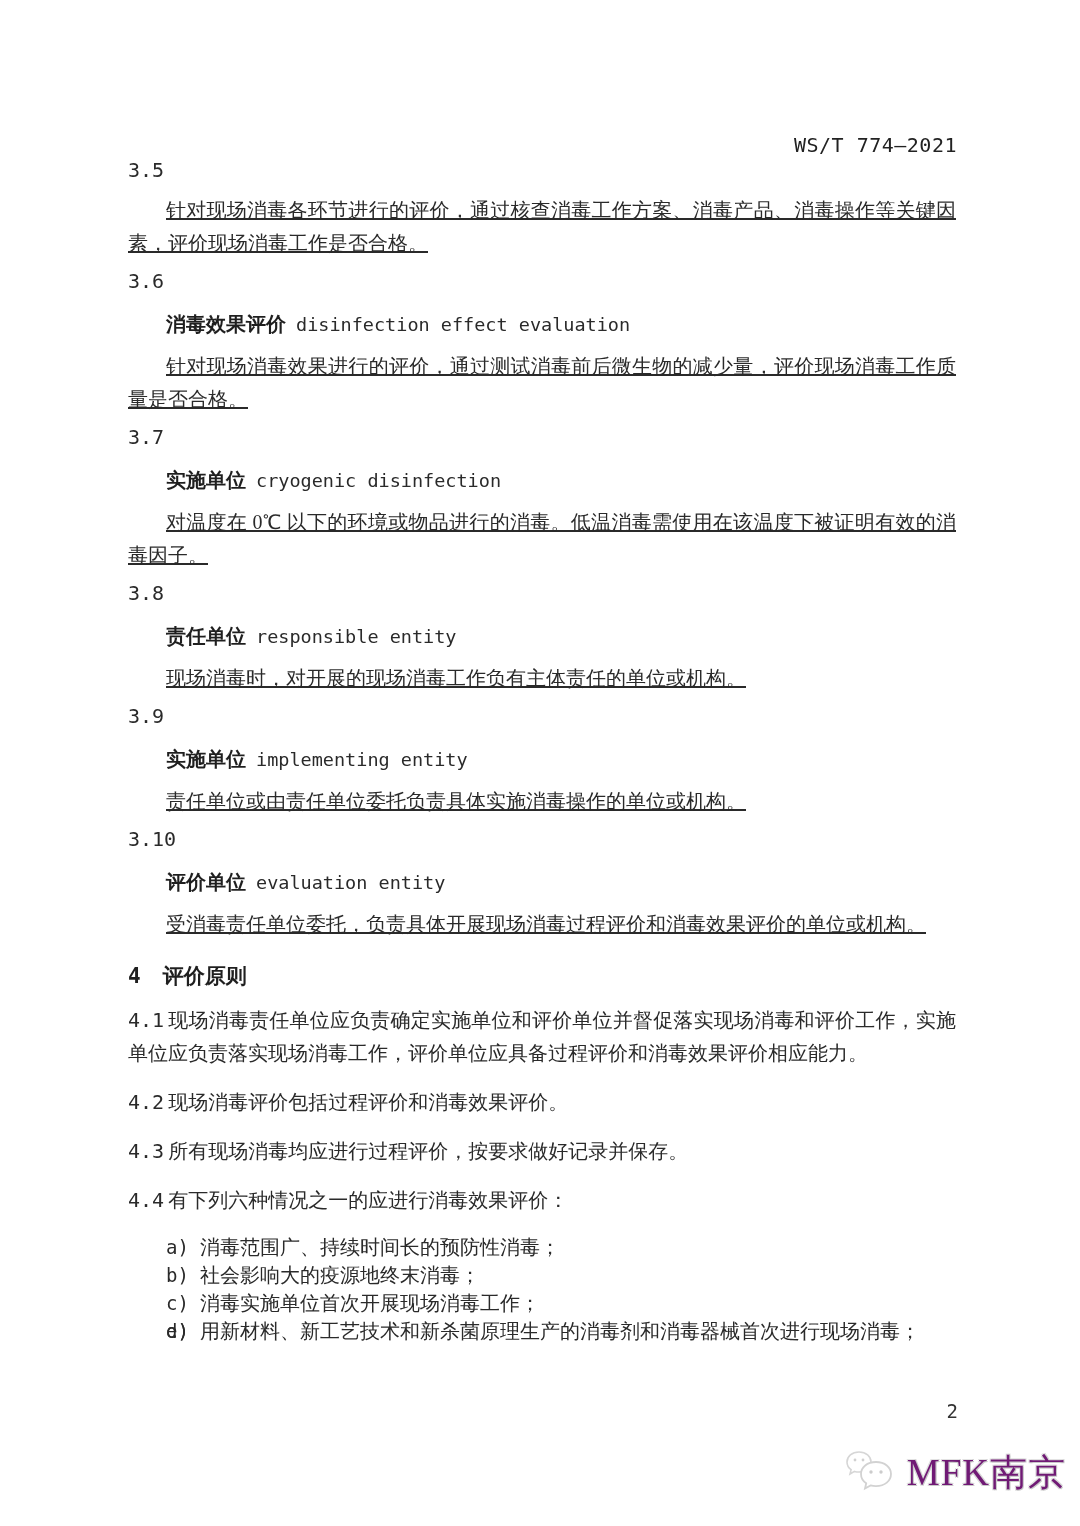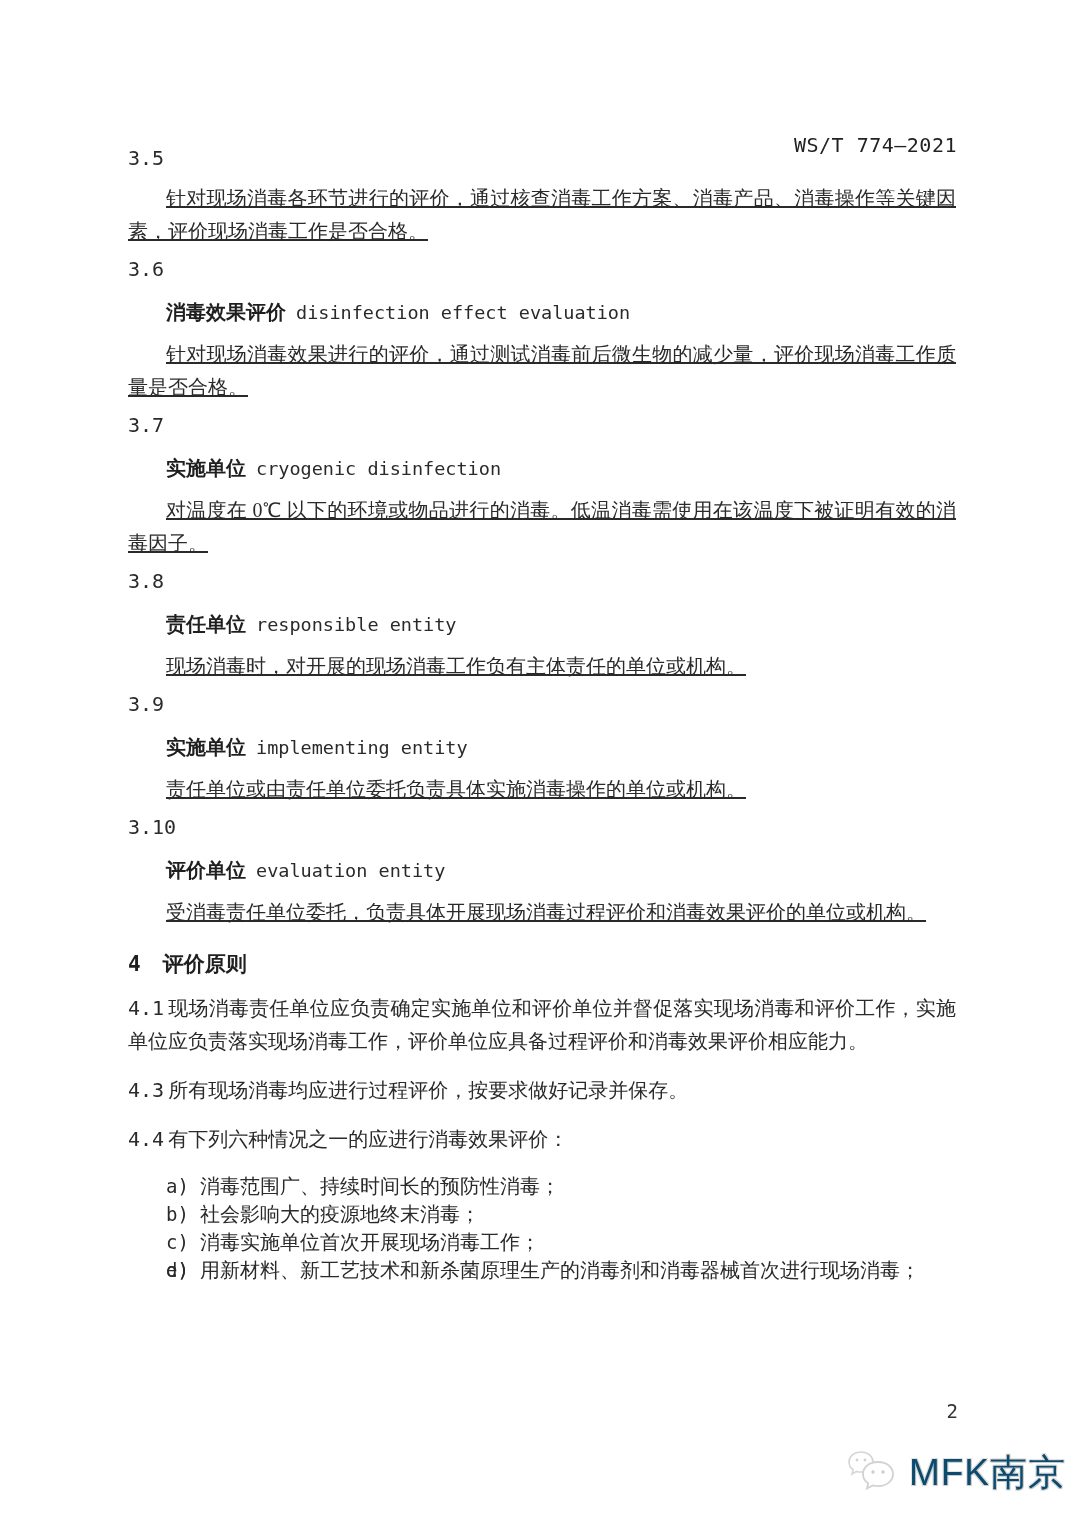--- a/index.html
+++ b/index.html
@@ -17,21 +17,21 @@
     top: 133px;
     right: 123px;
     font-family: "DejaVu Sans Mono", monospace;
     font-size: 20px;
     letter-spacing: 0.5px;
     color: #222;
     white-space: nowrap;
   }
   .content {
     position: absolute;
-    top: 148px;
+    top: 160px;
     left: 128px;
     right: 124px;
   }
   .sec-num {
     font-family: "DejaVu Sans Mono", monospace;
     font-size: 20px;
     line-height: 20px;
     margin: 11px 0 0 0;
     color: #2a2a2a;
   }
@@ -112,24 +112,24 @@
   }
   .watermark {
     position: absolute;
     top: 1448px;
     right: 14px;
     display: flex;
     align-items: center;
     gap: 8px;
   }
   .watermark .wm-text {
-    font-family: Liberation Sans, sans-serif;
+    font-family: Liberation Serif, serif;
     font-size: 37px;
     letter-spacing: 1px;
-    color: #0c4a6e;
+    color: #701a75;
     text-shadow: 1px 1px 0 #c9c9c9, -1px -1px 0 #e2e2e2, 1px -1px 0 #d8d8d8, -1px 1px 0 #d8d8d8;
     white-space: nowrap;
   }
   .wm-icon { display: block; }
 </style>
 </head>
 <body>
 
 <div class="page">
 
@@ -156,20 +156,21 @@
     <p class="term"><span class="term-cn">实施单位</span><span class="term-en">implementing entity</span></p>
     <p class="def">责任单位或由责任单位委托负责具体实施消毒操作的单位或机构。</p>
 
     <div class="sec-num">3.10</div>
     <p class="term"><span class="term-cn">评价单位</span><span class="term-en">evaluation entity</span></p>
     <p class="def">受消毒责任单位委托，负责具体开展现场消毒过程评价和消毒效果评价的单位或机构。</p>
 
     <h2 class="chapter"><span class="ch-num">4</span><span class="ch-title">评价原则</span></h2>
 
     <p class="clause"><span class="cnum">4.1</span><span>现场消毒责任单位应负责确定实施单位和评价单位并督促落实现场消毒和评价工作，实施单位应负责落实现场消毒工作，评价单位应具备过程评价和消毒效果评价相应能力。</span></p>
+    <p class="clause"><span class="cnum">4.2</span><span>现场消毒评价包括过程评价和消毒效果评价。</span></p>
     <p class="clause"><span class="cnum">4.3</span><span>所有现场消毒均应进行过程评价，按要求做好记录并保存。</span></p>
     <p class="clause"><span class="cnum">4.4</span><span>有下列六种情况之一的应进行消毒效果评价：</span></p>
 
     <ul class="itemized">
       <li><span class="li-label">a)</span><span>消毒范围广、持续时间长的预防性消毒；</span></li>
       <li><span class="li-label">b)</span><span>社会影响大的疫源地终末消毒；</span></li>
       <li><span class="li-label">c)</span><span>消毒实施单位首次开展现场消毒工作；</span></li>
       <li><span class="li-label">d)</span></li>
       <li><span class="li-label">e)</span><span>用新材料、新工艺技术和新杀菌原理生产的消毒剂和消毒器械首次进行现场消毒；</span></li>
     </ul>

